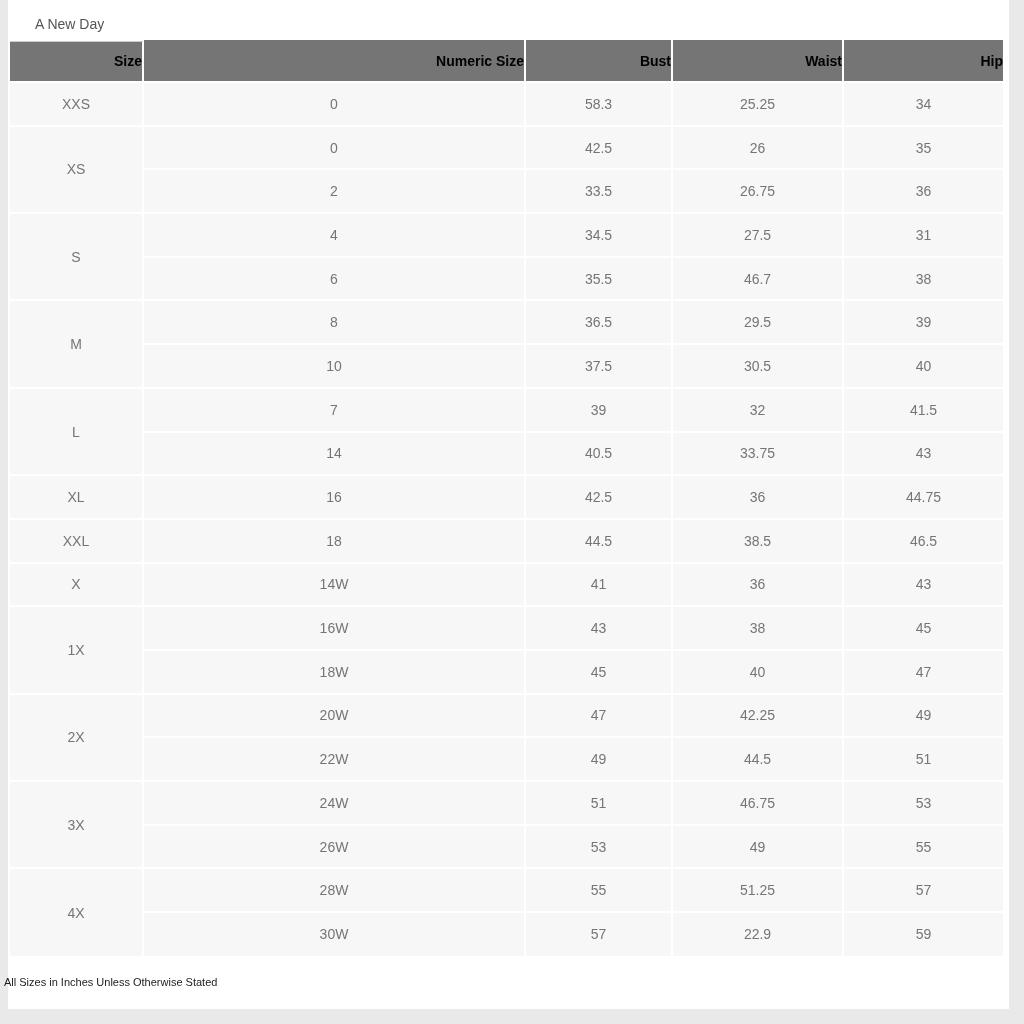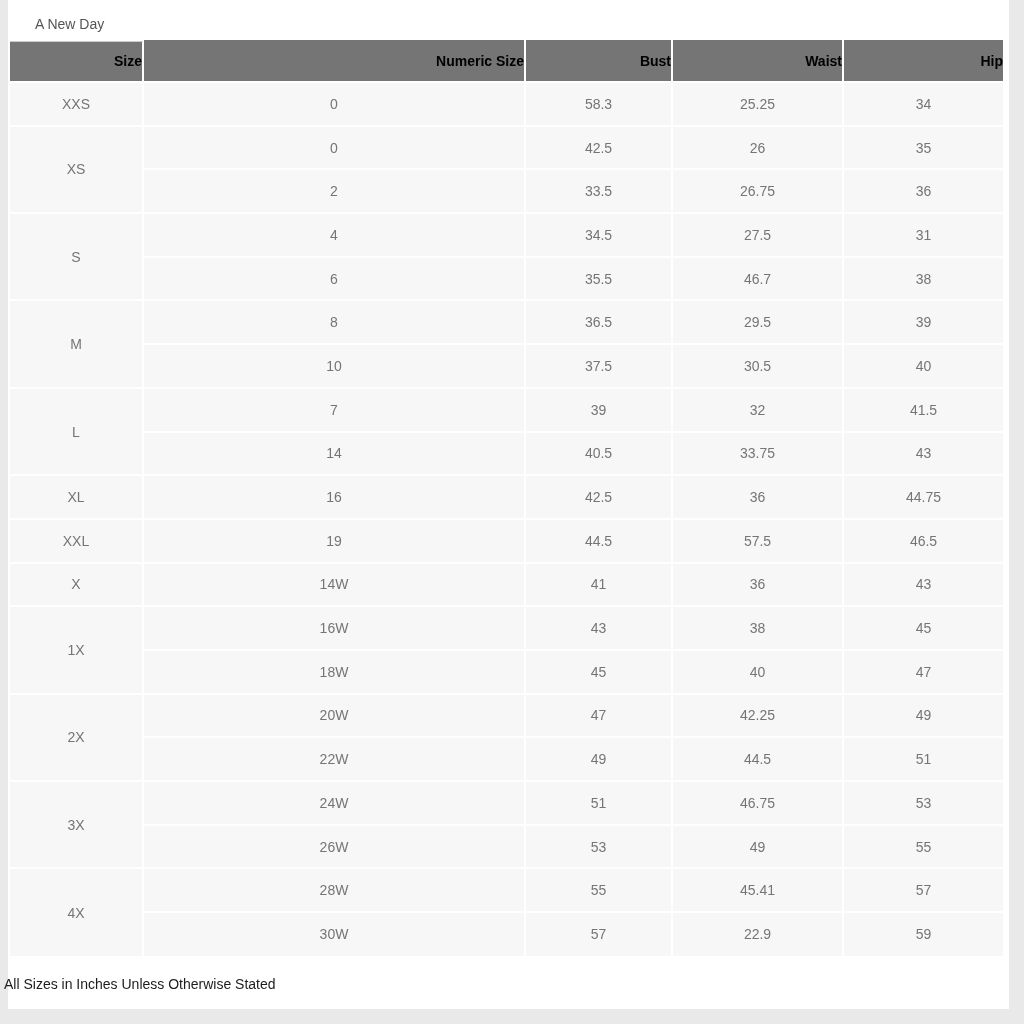--- a/index.html
+++ b/index.html
@@ -57,21 +57,21 @@
     height: 43.7px;
     border-top: 2px solid #ffffff;
     border-left: 2px solid #ffffff;
     padding: 0;
   }
   table.size-chart td.size-cell { border-left: none; }
   .footnote {
     position: absolute;
     left: -4px;
     top: 976px;
-    font-size: 14px;
+    font-size: 11px;
     color: #1c1c1c;
     white-space: nowrap;
   }
 </style>
 </head>
 <body>
 
 <div class="page">
   <div class="panel">
 
@@ -160,23 +160,23 @@
           </tr>
           <tr>
             <td class="size-cell" rowspan="1">XL</td>
             <td>16</td>
             <td>42.5</td>
             <td>36</td>
             <td>44.75</td>
           </tr>
           <tr>
             <td class="size-cell" rowspan="1">XXL</td>
-            <td>19</td>
+            <td>18</td>
             <td>44.5</td>
-            <td>57.5</td>
+            <td>38.5</td>
             <td>46.5</td>
           </tr>
           <tr>
             <td class="size-cell" rowspan="1">X</td>
             <td>14W</td>
             <td>41</td>
             <td>36</td>
             <td>43</td>
           </tr>
           <tr>
@@ -215,21 +215,21 @@
           <tr>
             <td>26W</td>
             <td>53</td>
             <td>49</td>
             <td>55</td>
           </tr>
           <tr>
             <td class="size-cell" rowspan="2">4X</td>
             <td>28W</td>
             <td>55</td>
-            <td>45.41</td>
+            <td>51.25</td>
             <td>57</td>
           </tr>
           <tr>
             <td>30W</td>
             <td>57</td>
             <td>22.9</td>
             <td>59</td>
           </tr>
         </tbody>
     </table>

